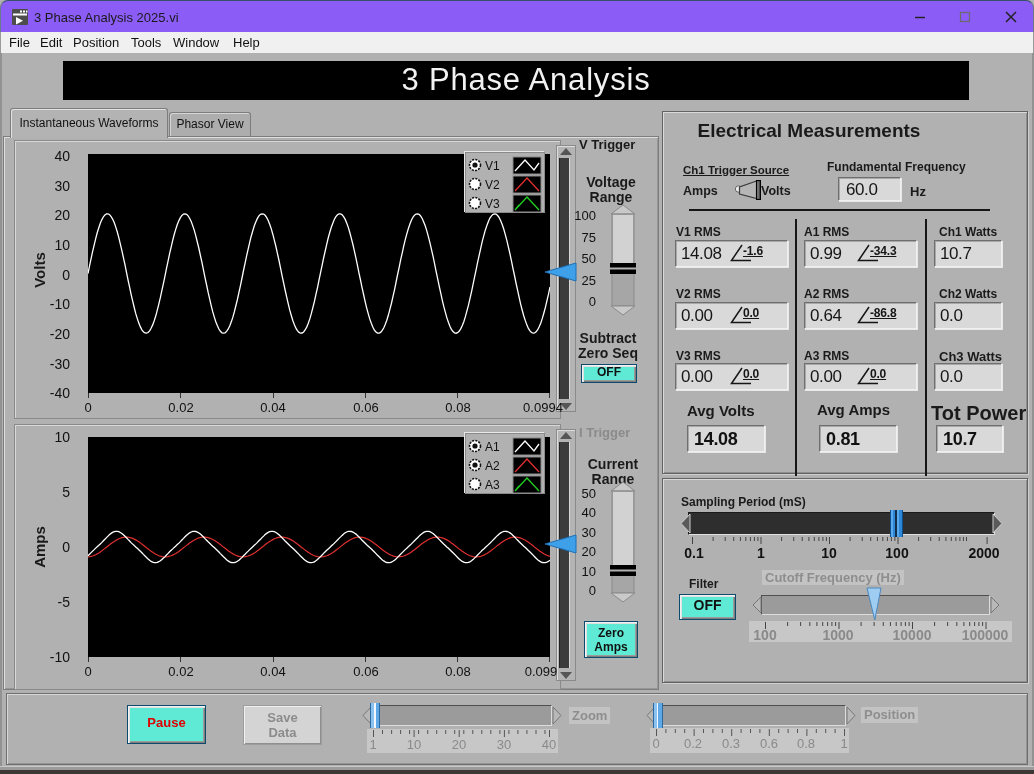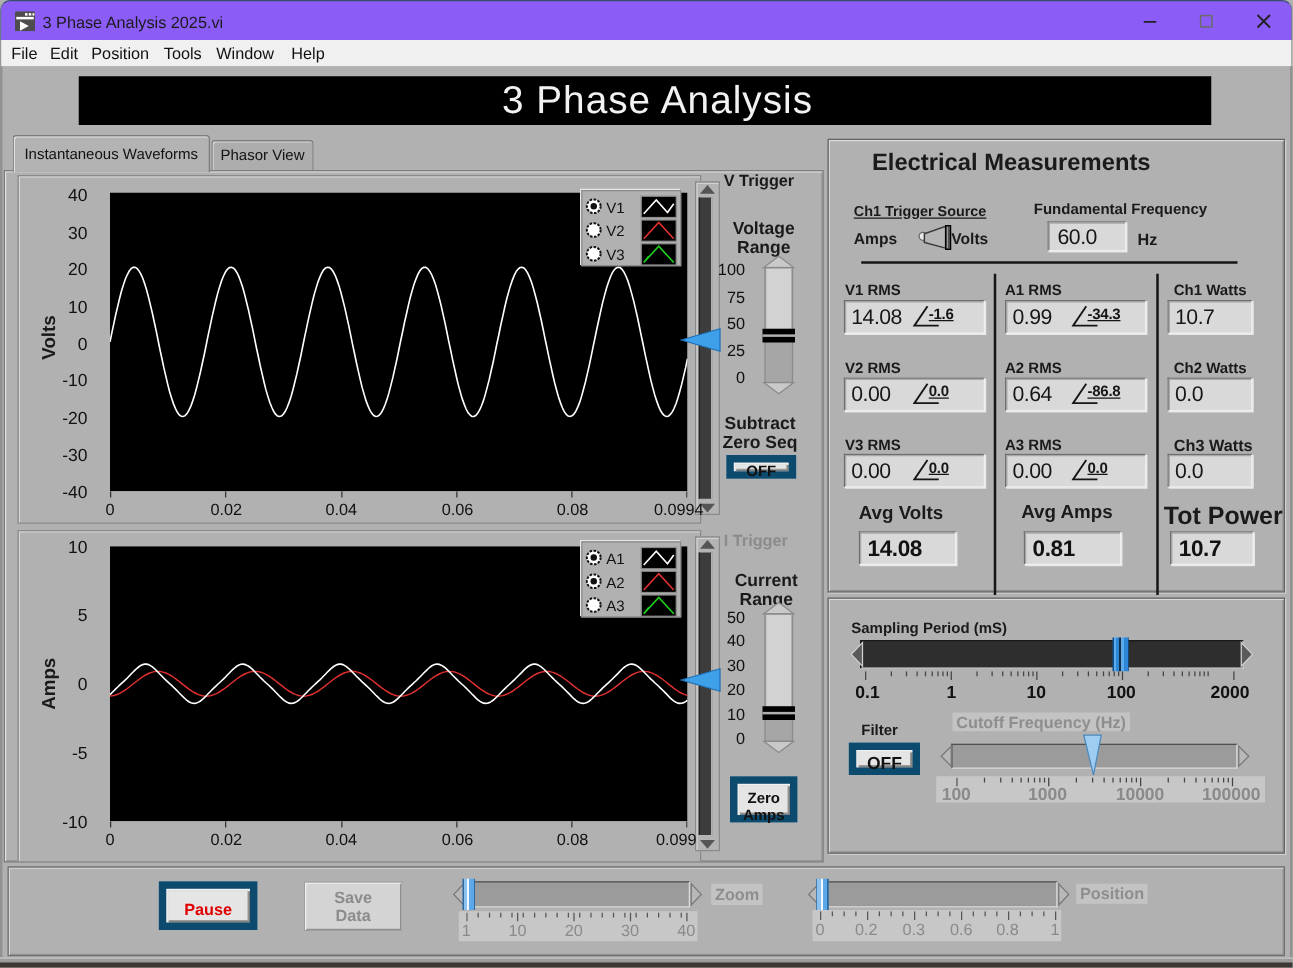--- a/index.html
+++ b/index.html
@@ -9,21 +9,21 @@
 #main{position:absolute;left:0;top:53px;width:1034px;height:713px;background:#b1b1b1;border-left:2px solid #929292;border-right:2px solid #929292;}
 #bottomedge{position:absolute;left:0;top:766px;width:1034px;height:8px;background:#9b9b9b;border-top:1px solid #c9c9c9;}
 #desk{position:absolute;left:0;top:770px;width:1034px;height:4px;background:#3c3733;}
 .panel{position:absolute;background:#b1b1b1;border:1px solid #636363;box-shadow:inset 1px 1px 0 #dadada, inset -1px -1px 0 #8e8e8e, 1px 1px 0 #cfcfcf;}
 .dispbox{position:absolute;background:#d9d9d9;border:1px solid;border-color:#6f6f6f #f0f0f0 #f0f0f0 #6f6f6f;box-shadow:inset 1px 1px 0 #a8a8a8, 1px 1px 0 #e8e8e8;}
 .lbl{position:absolute;font-size:13px;font-weight:bold;color:#1a1a1a;white-space:nowrap;}
 .axis{position:absolute;font-size:13px;color:#111;white-space:nowrap;z-index:3;}
 .num{position:absolute;font-size:17px;color:#161616;letter-spacing:-0.4px;white-space:nowrap;}
 .ang{position:absolute;font-size:12px;font-weight:bold;color:#161616;letter-spacing:-0.2px;white-space:nowrap;text-decoration:underline;}
 .gframe{position:absolute;background:#b1b1b1;border:1px solid #8a8a8a;box-shadow:inset 1px 1px 0 #d8d8d8;}
-.blackbtn{position:absolute;background:#e5e5e5;border:6px solid #0c4a6e;box-shadow:inset 1px 1px 0 #f2f2f2, inset 2px 2px 0 #e0e0e0, inset -1px -1px 0 #7d7d7d, inset -2px -2px 0 #9a9a9a;text-align:center;font-weight:bold;color:#111;z-index:4;}
+.blackbtn{position:absolute;background:#5eead4;border:1px solid #0c4a6e;box-shadow:inset 1px 1px 0 #f2f2f2, inset 2px 2px 0 #e0e0e0, inset -1px -1px 0 #7d7d7d, inset -2px -2px 0 #9a9a9a;text-align:center;font-weight:bold;color:#111;z-index:4;}
 .graybtn{position:absolute;background:#d4d4d4;border:1px solid #9d9d9d;box-shadow:inset 1px 1px 0 #f0f0f0, inset -1px -1px 0 #8f8f8f;text-align:center;font-weight:bold;color:#8c8c8c;}
 .glabel{position:absolute;background:#c3c3c3;color:#8e8e8e;font-weight:bold;font-size:13px;padding:0 3px;white-space:nowrap;}
 .scale-strip{position:absolute;background:#c7c7c7;}
 .sc{position:absolute;font-size:13px;color:#8a8a8a;white-space:nowrap;transform:translateX(-50%);}
 .scb{position:absolute;font-size:14px;font-weight:bold;color:#111;white-space:nowrap;transform:translateX(-50%);}
 .scg{position:absolute;font-size:14px;font-weight:bold;color:#8a8a8a;white-space:nowrap;transform:translateX(-50%);}
 </style></head>
 <body>
 
 <div id="titlebar">

